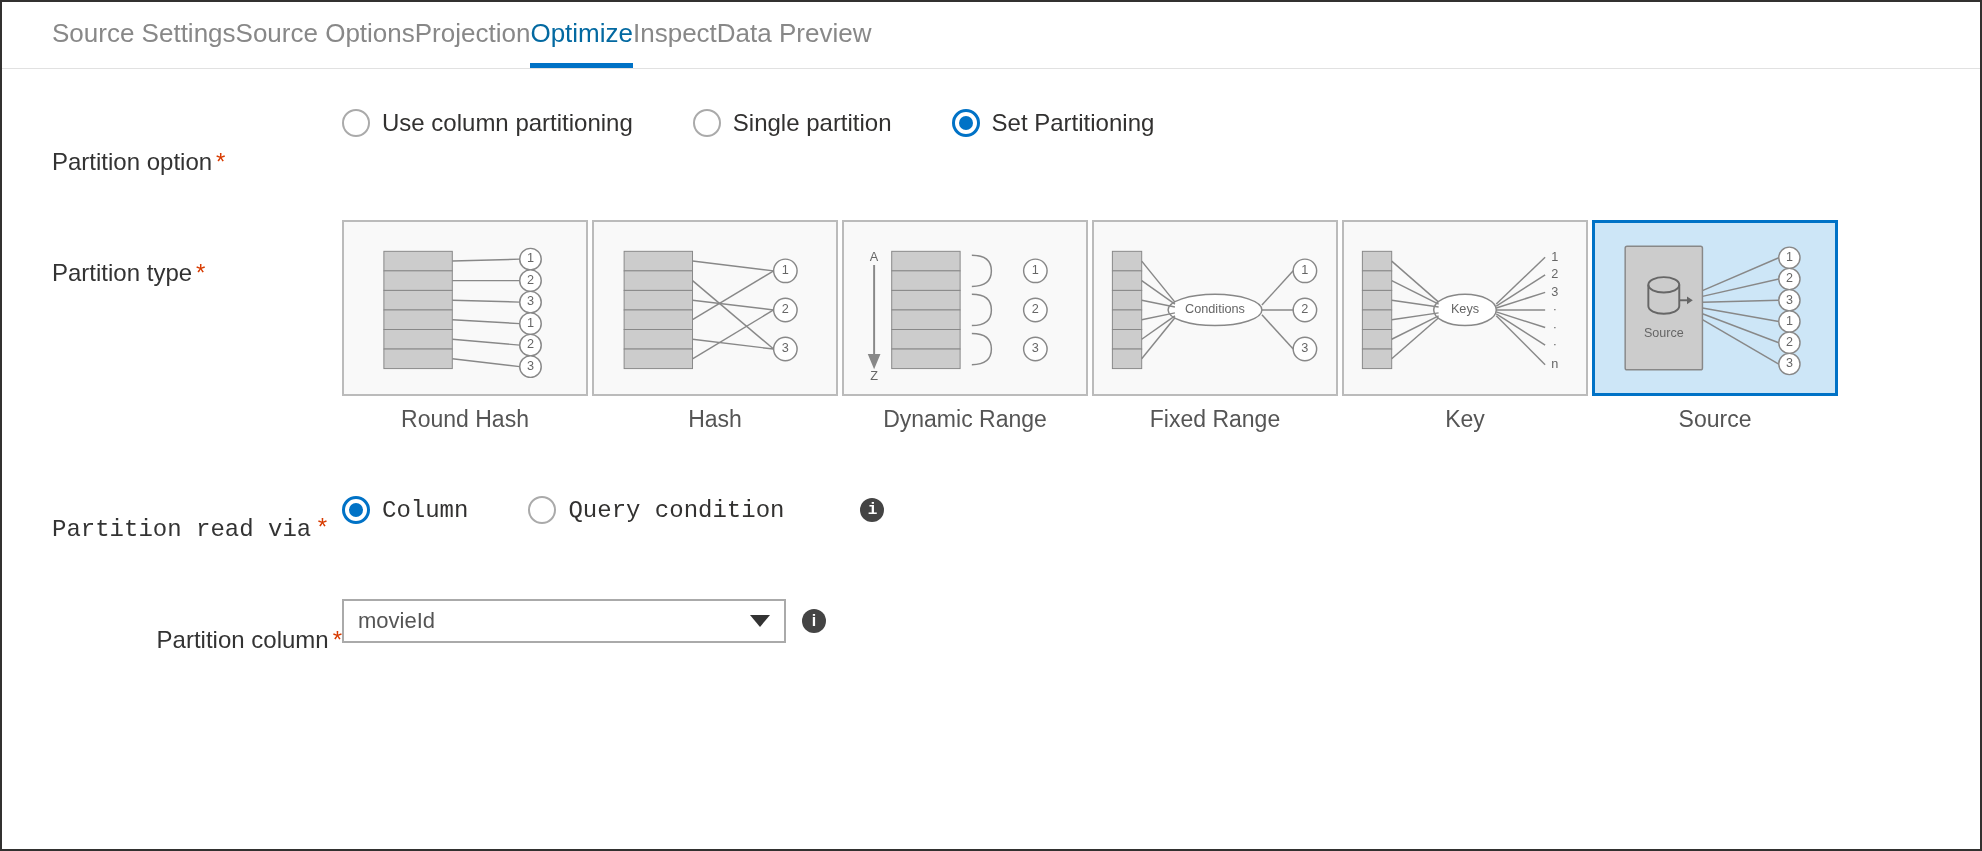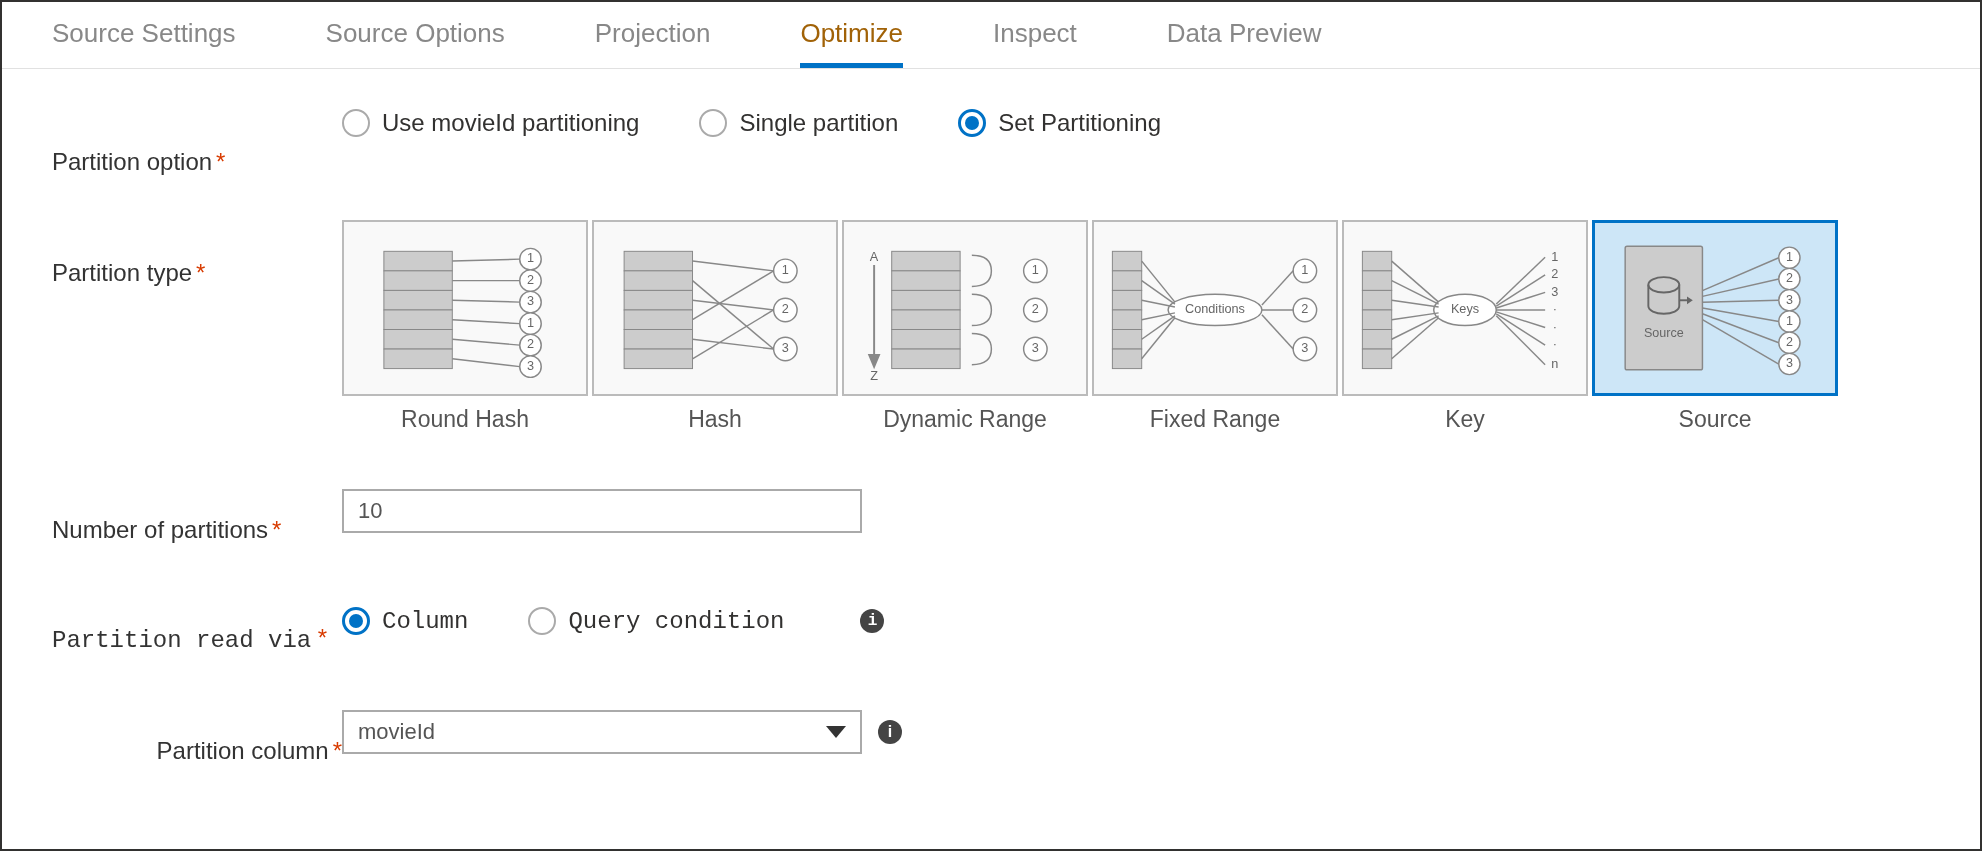--- a/index.html
+++ b/index.html
@@ -8,33 +8,32 @@
   font-size: 18px;
   color: #323130;
   background: #fff;
   border: 2px solid #323130;
   width: 1982px;
   height: 851px;
   overflow: hidden;
 }
 .tabs {
   display: flex;
-  gap: 90px;
   padding: 16px 50px 0 50px;
   border-bottom: 1px solid #e1e1e1;
 }
 .tab {
   font-size: 26px;
   color: #888;
   padding-bottom: 14px;
   cursor: pointer;
   border-bottom: 4px solid transparent;
 }
 .tab.active {
-  color: #a16207;
+  color: #0369a1;
   font-weight: 400;
   border-bottom: 5px solid #0072c6;
 }
 .content {
   padding: 40px 50px;
 }
 .row {
   display: flex;
   align-items: flex-start;
   margin-bottom: 44px;
@@ -109,21 +108,21 @@
 }
 .input-text {
   width: 520px;
   height: 44px;
   border: 2px solid #aaa;
   padding: 0 14px;
   font-size: 22px;
   color: #555;
 }
 .select-wrap {
-  width: 520px;
+  width: 444px;
   height: 44px;
   border: 2px solid #aaa;
   display: flex;
   align-items: center;
   justify-content: space-between;
   padding: 0 14px;
   cursor: pointer;
 }
 .select-val { font-size: 22px; color: #555; }
 .chevron {
@@ -170,21 +169,21 @@
 
 <div class="content">
 
   <div class="row">
     <div class="row-label">
       <span>Partition option</span><span class="req">*</span>
     </div>
     <div class="radio-group">
       <div class="radio-opt">
         <span class="radio"></span>
-        <span>Use movieId partitioning</span>
+        <span>Use column partitioning</span>
       </div>
       <div class="radio-opt">
         <span class="radio"></span>
         <span>Single partition</span>
       </div>
       <div class="radio-opt">
         <span class="radio selected"></span>
         <span>Set Partitioning</span>
       </div>
     </div>
@@ -386,26 +385,20 @@
             <line class="ln" x1="110" y1="94" x2="189" y2="124"></line>
               <line class="ln" x1="110" y1="100" x2="189" y2="146"></line>
           </svg>
         </div>
         <div class="type-label">Source</div>
       </div>
 
     </div>
   </div>
 
-  <div class="row" style="align-items:center;">
-    <div class="row-label">
-      <span>Number of partitions</span><span class="req">*</span>
-    </div>
-    <input class="input-text" value="10" style="">
-  </div>
 
   <div class="row" style="align-items:center;font-family:Liberation Mono, monospace;">
     <div class="row-label">
       <span>Partition read via</span><span class="req">*</span>
     </div>
     <div class="radio-group">
       <div class="radio-opt">
         <span class="radio selected"></span>
         <span>Column</span>
       </div>

